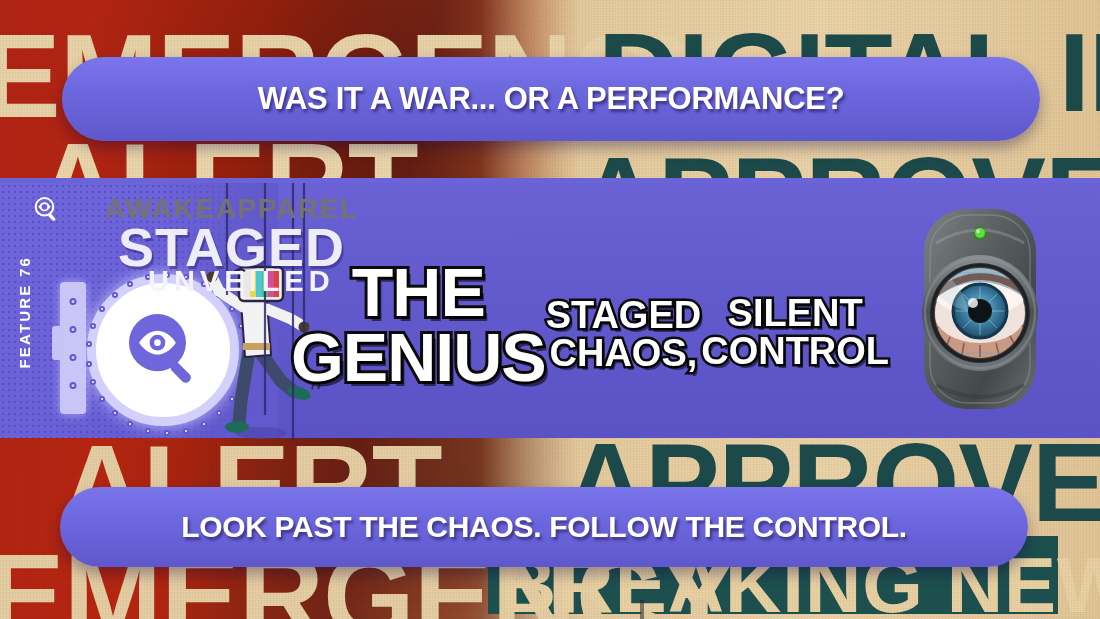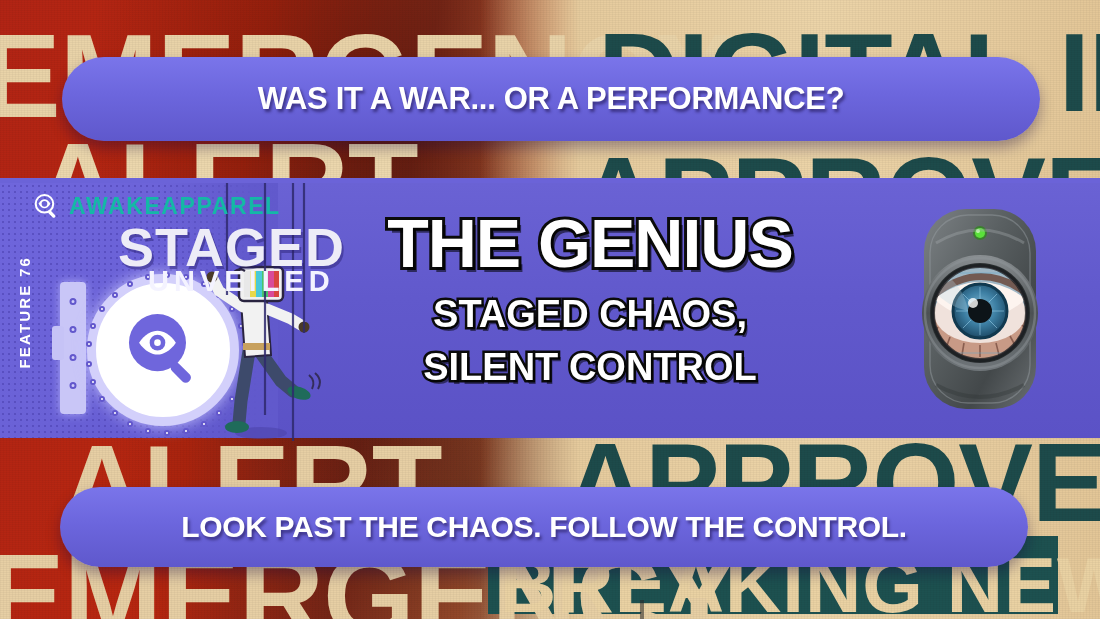--- a/index.html
+++ b/index.html
@@ -82,21 +82,21 @@
     position:absolute; left:4px; top:185px; height:255px; width:40px;
     display:flex; align-items:center; justify-content:center; z-index:6;
   }
   .feature-vert span{
     writing-mode:vertical-rl; transform:rotate(180deg);
     color:#ffffff; font-weight:800; font-size:15px; letter-spacing:2.2px;
   }
 
   .logorow{ position:absolute; left:33px; top:193px; display:flex; align-items:center; gap:9px; z-index:6; }
   .logorow .brandname{
-    color:#14b8a6; font-weight:700; font-size:23px; letter-spacing:1.6px;
+    color:#737373; font-weight:700; font-size:28px; letter-spacing:1.6px;margin-left:36px;
   }
 
   .truth{
     position:absolute; left:118px; top:216px; z-index:6;
     color:#edecf7; font-weight:900; font-size:54px; letter-spacing:1px;
     text-shadow:2px 3px 0 rgba(40,30,110,.45);
   }
   .unveiled{
     position:absolute; left:148px; top:265px; z-index:6;
     color:#f4f3ff; font-weight:700; font-size:29px; letter-spacing:5px;
@@ -134,22 +134,22 @@
     position:absolute; left:50%; top:50%; transform:translate(-50%,-50%);
     width:92px; height:92px;
   }
 
   
   .puppet{ position:absolute; left:205px; top:255px; width:120px; height:185px; z-index:5; }
   .strings{ position:absolute; left:0; top:-72px; width:120px; height:260px; }
 
   
   .titlewrap{
-    position:absolute; left:300px; top:176px; width:580px; height:245px;
-    display:flex; flex-direction:column; align-items:center; justify-content:center; z-index:7;
+    position:absolute; left:300px; top:202px; width:580px; height:245px;
+    display:flex; flex-direction:row; align-items:center; justify-content:center; z-index:7;
   }
   .t-main{
     color:#ffffff; font-weight:900; font-size:68px; line-height:.95;
     letter-spacing:-1px; text-align:center; text-transform:uppercase;
     -webkit-text-stroke:6px #0b0b0b; paint-order:stroke fill;
     text-shadow:4px 5px 0 rgba(0,0,0,.55);
   }
   .t-sub{
     margin-top:20px;
     color:#ffffff; font-weight:900; font-size:38px; line-height:.98;

